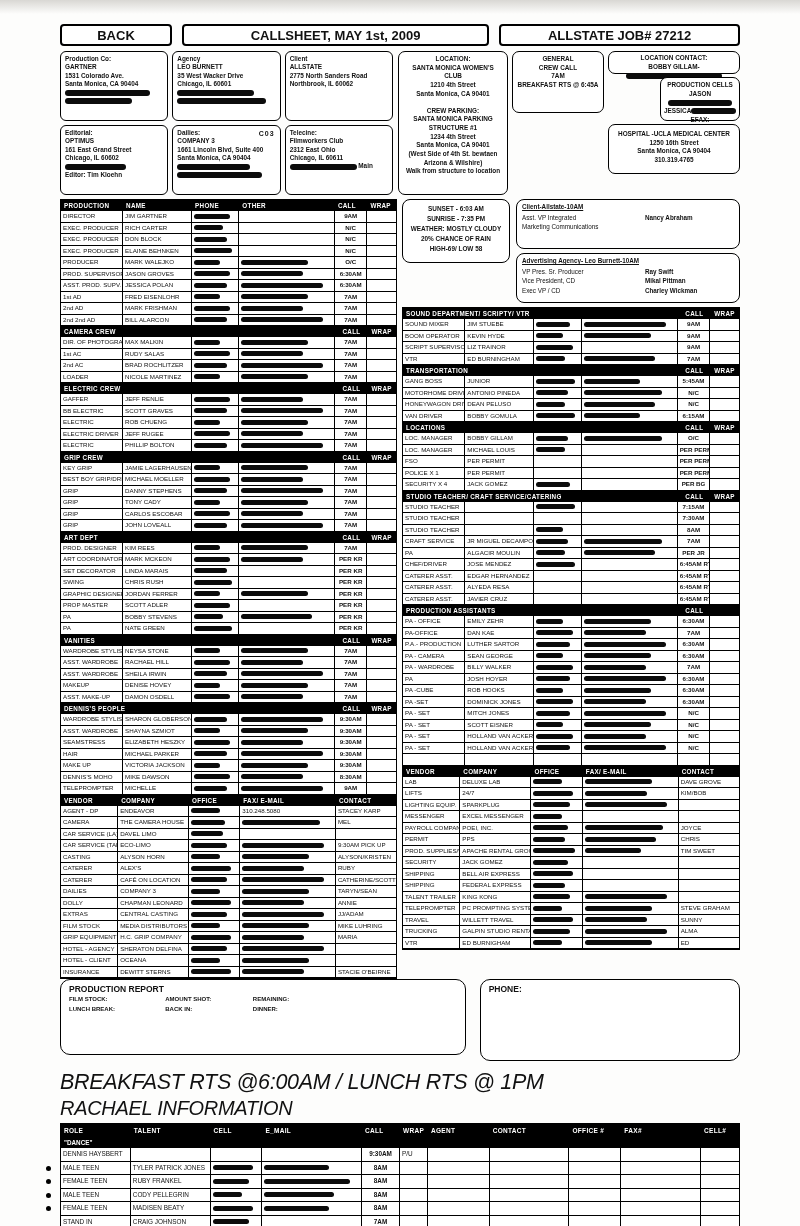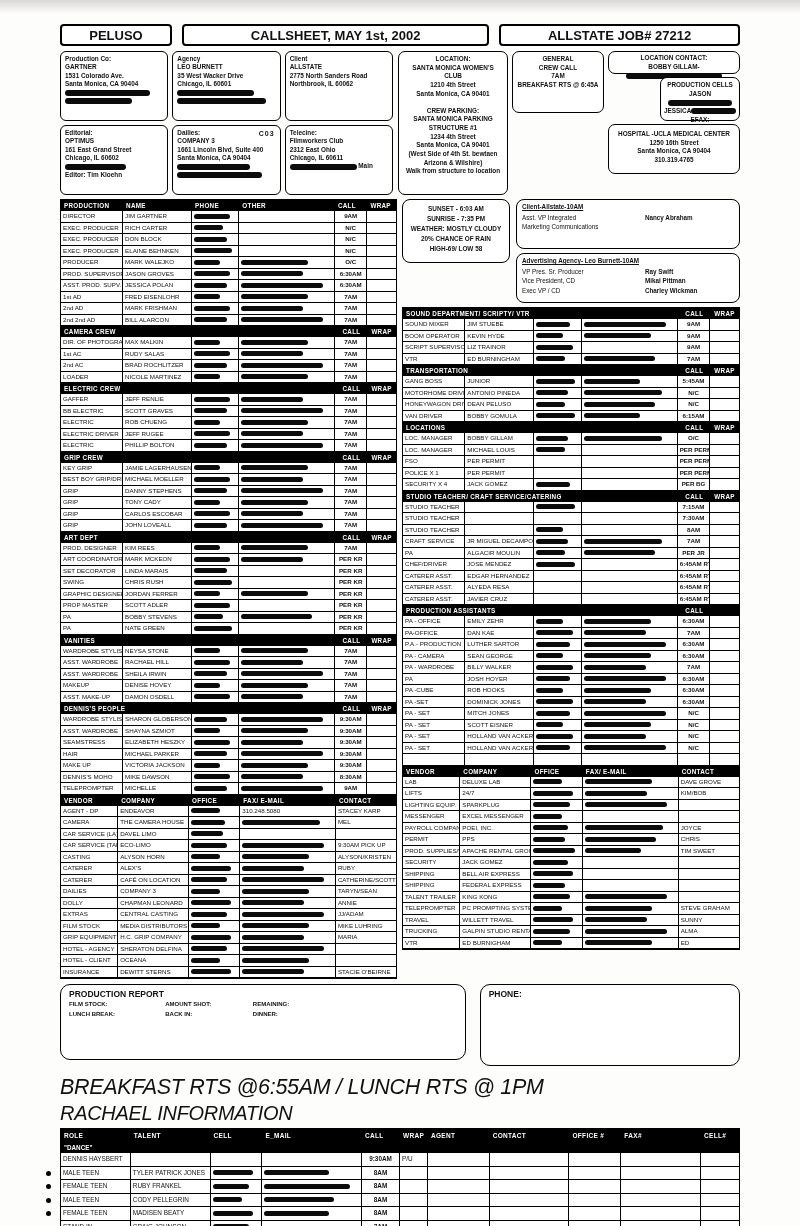--- a/index.html
+++ b/index.html
@@ -64,21 +64,21 @@
   .bar.flexbar .cl{width:9.4%;text-align:center;}
   .bar.flexbar .wl{width:8.6%;text-align:center;}
   .bar .hc{padding-left:3px;white-space:nowrap;overflow:hidden;}
   .row .c{border-right:1px solid #000;border-bottom:1px solid #000;height:10.5px;
         line-height:10px;font-size:6.2px;padding:0 2px;white-space:nowrap;overflow:hidden;}
   .row .c:last-child{border-right:none;}
   .row .c.call{text-align:center;font-weight:700;}
   .row .c .redact{height:5px;max-width:100%;}
 
   
-  .report-band{display:flex;gap:14px;margin-top:5px;}
+  .report-band{display:flex;gap:14px;}
   .report-box{flex:1.6;border:1.5px solid #000;border-radius:10px;background:#fff;height:66px;
         padding:4px 8px;}
   .report-box .rtitle{font-weight:700;font-size:8.5px;}
   .rgrid{display:grid;grid-template-columns:1.1fr 1fr 1fr;font-size:6px;font-weight:700;
         line-height:1.6;margin-top:1px;width:70%;}
   .notes-box{flex:1;border:1.5px solid #000;border-radius:10px;background:#fff;height:72px;
         padding:4px 8px;font-weight:700;font-size:8.5px;}
   .big-line{font-style:italic;font-size:21.5px;font-weight:500;letter-spacing:-.3px;
         margin-top:9px;white-space:nowrap;}
   .big-line.second{margin-top:2px;font-size:20px;}
@@ -92,22 +92,22 @@
   .talent .row .c{height:12.5px;line-height:12px;font-size:6.4px;border-bottom:1.5px solid #000;}
   .bullet{position:absolute;left:-15px;top:4px;width:5px;height:5px;border-radius:50%;background:#000;}
 </style>
 </head>
 <body>
 
 <div class="page">
   <div class="doc">
 
     <div class="topbar">
-      <div class="pill shoot">PELUSO</div>
-      <div class="pill title">CALLSHEET, MAY 1st, 2002</div>
+      <div class="pill shoot">BACK</div>
+      <div class="pill title">CALLSHEET, MAY 1st, 2009</div>
       <div class="pill job">ALLSTATE JOB# 27212</div>
     </div>
 
     <div class="inforow">
       <div class="left-boxes" id="companyBoxes">
           <div class="ibox">
             <div class="lbl">Production Co:</div>
             <div>GARTNER</div>
             <div>1531 Colorado Ave.</div>
             <div>Santa Monica, CA  90404</div>
@@ -1184,21 +1184,21 @@
             <div>LUNCH BREAK:</div>
             <div>BACK IN:</div>
             <div>DINNER:</div>
           </div>
       </div>
       <div class="notes-box">
         <span>PHONE:</span>
       </div>
     </div>
 
-    <div class="big-line">BREAKFAST RTS @6:55AM / LUNCH RTS @ 1PM</div>
+    <div class="big-line">BREAKFAST RTS @6:00AM / LUNCH RTS @ 1PM</div>
     <div class="big-line second">RACHAEL INFORMATION</div>
 
     <div class="tbl talent" id="talentTbl">
         <div class="bar gt">
           <div class="hc">ROLE</div>
           <div class="hc">TALENT</div>
           <div class="hc">CELL</div>
           <div class="hc">E_MAIL</div>
           <div class="hc">CALL</div>
           <div class="hc">WRAP</div>

